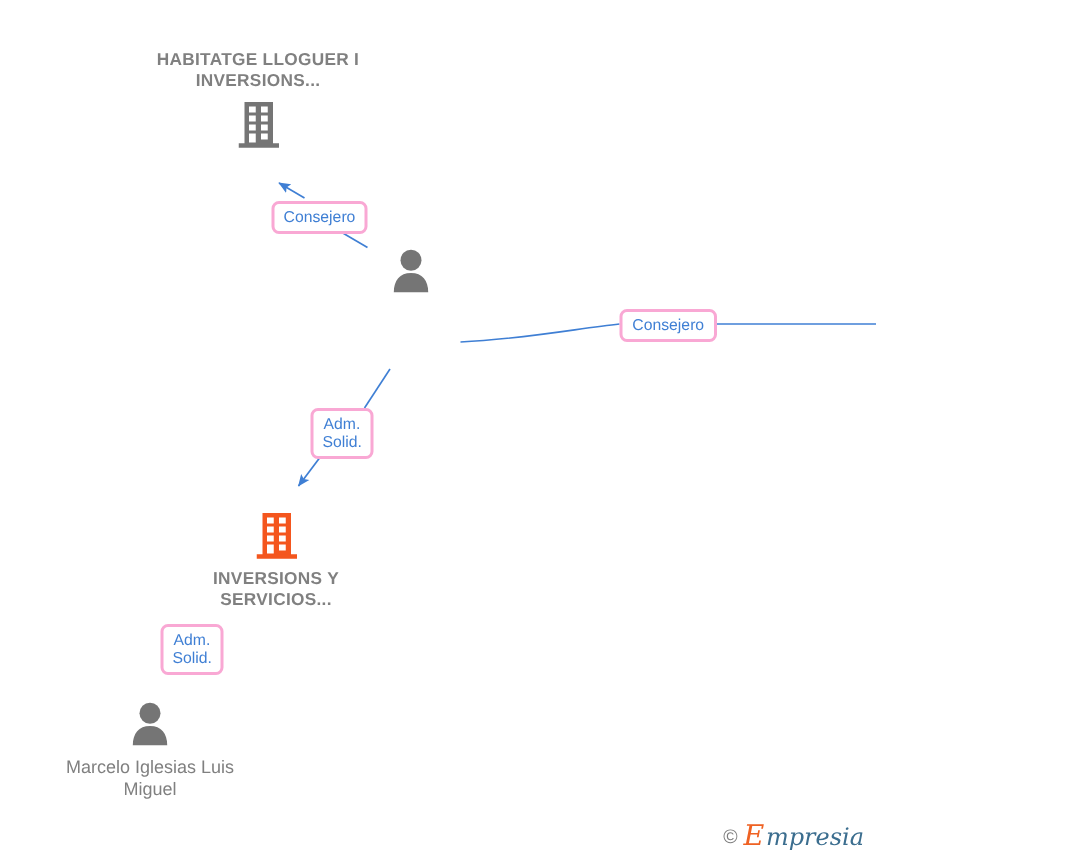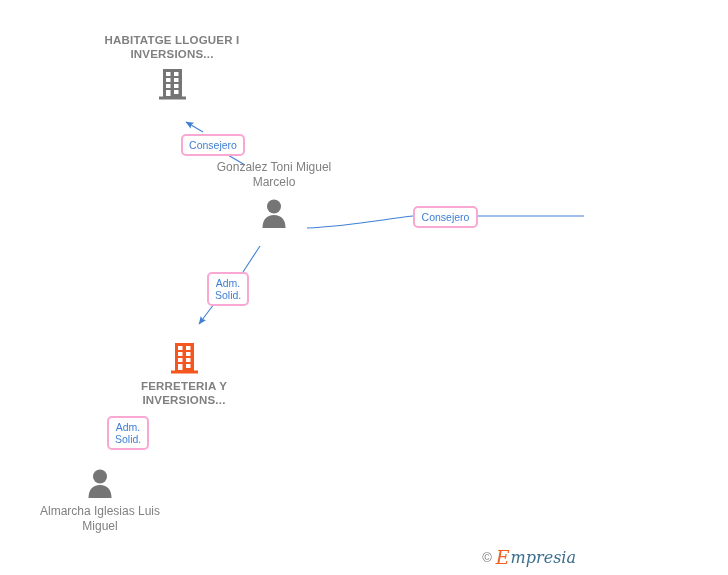--- a/index.html
+++ b/index.html
@@ -142,21 +142,20 @@
         <rect x="15" y="10" width="4.5" height="4" fill="#ffffff"></rect>
         <rect x="7" y="16" width="4.5" height="4" fill="#ffffff"></rect>
         <rect x="15" y="16" width="4.5" height="4" fill="#ffffff"></rect>
         <rect x="7" y="22" width="4.5" height="6" fill="#ffffff"></rect>
         <rect x="15" y="22" width="4.5" height="4" fill="#ffffff"></rect>
       </svg>
     </span>
   </div>
 
   <div class="node person cap-top" style="left:274px; top:160px;">
-    <span class="cap">Gonzalez Toni Miguel Marcelo</span>
     <span class="glyph">
       <svg width="28" height="30" viewBox="0 0 28 30" xmlns="http://www.w3.org/2000/svg">
         <circle cx="14" cy="8.5" r="7" fill="#757575"></circle>
         <path d="M14,17 C6.5,17 2.5,22 2.5,30 L25.5,30 C25.5,22 21.5,17 14,17 Z" fill="#757575"></path>
       </svg>
     </span>
   </div>
 
   <div class="node company cap-top" style="left:631px; top:147px;">
     <span class="glyph">
@@ -183,31 +182,31 @@
         <rect x="7" y="4" width="4.5" height="4" fill="#ffffff"></rect>
         <rect x="15" y="4" width="4.5" height="4" fill="#ffffff"></rect>
         <rect x="7" y="10" width="4.5" height="4" fill="#ffffff"></rect>
         <rect x="15" y="10" width="4.5" height="4" fill="#ffffff"></rect>
         <rect x="7" y="16" width="4.5" height="4" fill="#ffffff"></rect>
         <rect x="15" y="16" width="4.5" height="4" fill="#ffffff"></rect>
         <rect x="7" y="22" width="4.5" height="6" fill="#ffffff"></rect>
         <rect x="15" y="22" width="4.5" height="4" fill="#ffffff"></rect>
       </svg>
     </span>
-    <span class="cap">FERRETERIA Y INVERSIONS...</span>
+    <span class="cap">INVERSIONS Y SERVICIOS...</span>
   </div>
 
   <div class="node person cap-bottom" style="left:100px; top:462px;">
     <span class="glyph">
       <svg width="28" height="30" viewBox="0 0 28 30" xmlns="http://www.w3.org/2000/svg">
         <circle cx="14" cy="8.5" r="7" fill="#757575"></circle>
         <path d="M14,17 C6.5,17 2.5,22 2.5,30 L25.5,30 C25.5,22 21.5,17 14,17 Z" fill="#757575"></path>
       </svg>
     </span>
-    <span class="cap">Almarcha Iglesias Luis Miguel</span>
+    <span class="cap">Marcelo Iglesias Luis Miguel</span>
   </div>
 
   <div class="pill" style="left:181px; top:134px; width:64px;">Consejero</div>
 
   <div class="pill" style="left:413px; top:206px; width:65px;">Consejero</div>
 
   <div class="pill" style="left:207px; top:272px; width:42px;">Adm. Solid.</div>
 
   <div class="pill" style="left:107px; top:416px; width:42px;">Adm. Solid.</div>
 

